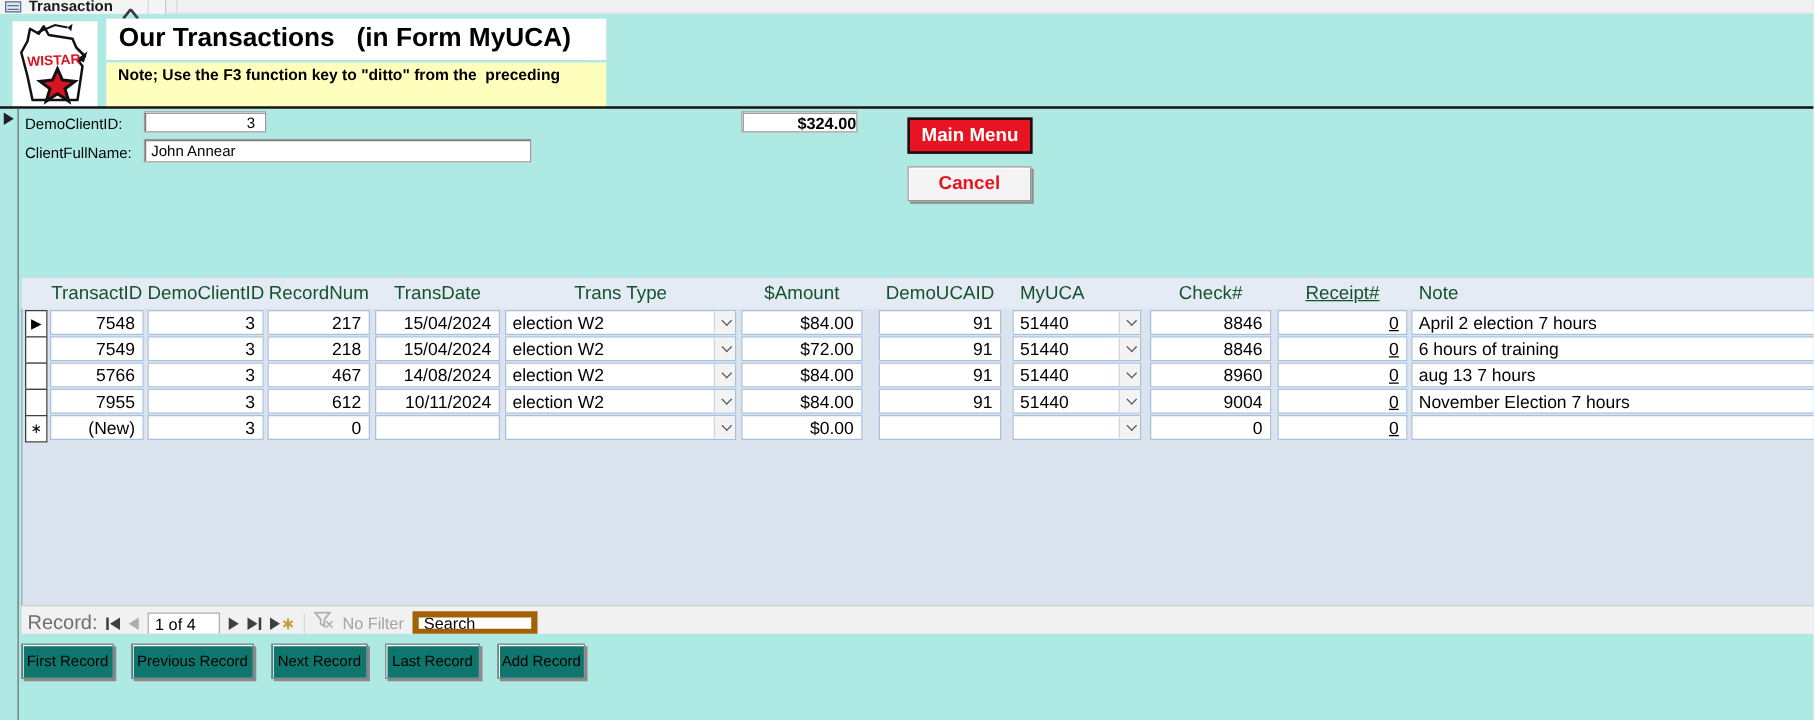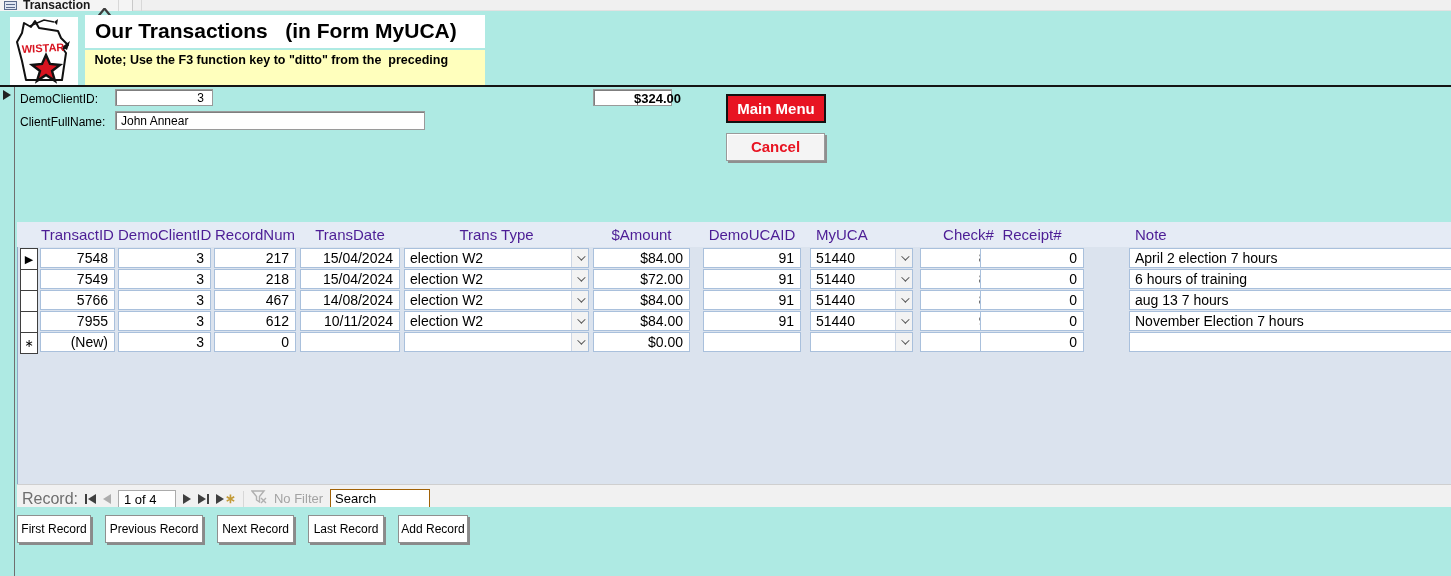--- a/index.html
+++ b/index.html
@@ -27,47 +27,47 @@
       border-top:5px solid transparent; border-bottom:5px solid transparent; border-left:8px solid #222; }
   .form-selector-line { position:absolute; left:14px; top:87px; width:1px; height:489px; background:#6f6f6f; }
 
   
   .field-label { position:absolute; font-size:12px; color:#000; white-space:nowrap; }
   .sunken { background:#fff; border:1px solid #9a9a9a;
       box-shadow:inset 1px 1px 0 #7f7f7f, inset -1px -1px 0 #fff; }
   .inbox { position:absolute; font-size:12px; color:#000; }
   #client-id-box { left:115px; top:89px; width:98px; height:17px; text-align:right; padding:1px 8px 0 0; }
   #client-name-box { left:115px; top:111px; width:310px; height:19px; text-align:left; padding:2px 0 0 5px; }
-  #total-box { left:593px; top:89px; width:79px; height:17px; text-align:right; font-weight:bold; font-size:13px; padding-top:1px;padding-left:40px; }
+  #total-box { left:593px; top:89px; width:93px; height:17px; text-align:right; font-weight:bold; font-size:13px; padding-top:1px;padding-left:40px; }
 
   .btn-mainmenu { position:absolute; left:726px; top:94px; width:100px; height:29px; background:#e81422;
       border:2px solid #111; color:#fff; font-size:15px; font-weight:bold; text-align:center; line-height:25px; cursor:pointer; }
   .btn-cancel { position:absolute; left:726px; top:133px; width:99px; height:28px; background:#f4f4f4;
       border:1px solid #9a9a9a; box-shadow:2px 2px 0 #8f8f8f, inset 1px 1px 0 #fff;
       color:#e81422; font-size:15px; font-weight:bold; text-align:center; line-height:26px; cursor:pointer; }
 
   
   .datasheet { position:absolute; left:17px; top:222px; width:1434px; height:285px; background:#dbe3ee;
       border-top:1px solid #8fa8c6; border-left:1px solid #8fa8c6; }
   .ds-headstrip { position:absolute; left:17px; top:222px; width:1434px; height:25px; background:#e5ebf5; }
-  .hc { position:absolute; top:226px; height:18px; font-size:15px; color:#4c1d95; text-align:center; white-space:nowrap; cursor:pointer; }
+  .hc { position:absolute; top:226px; height:18px; font-size:15px; color:#14532d; text-align:center; white-space:nowrap; cursor:pointer; }
   .hc.left { text-align:left; padding-left:6px; }
 
   
   .c-sel    { left:20px;   width:18px;  }
   .c-tid    { left:40px;   width:75px;  }
   .c-dcid   { left:118px;  width:93px;  }
   .c-rnum   { left:214px;  width:82px;  }
   .c-tdate  { left:300px;  width:100px; }
   .c-ttype  { left:404px;  width:185px; }
   .c-amt    { left:593px;  width:97px;  }
   .c-ducaid { left:703px;  width:98px;  }
   .c-myuca  { left:810px;  width:103px; }
   .c-chk    { left:920px;  width:97px;  }
-  .c-rcpt   { left:980px; width:104px; }
+  .c-rcpt   { left:1022px; width:104px;text-decoration:underline; }
   .c-note   { left:1129px; width:330px; }
 
   .ds-row { position:absolute; left:0; width:1451px; height:21px; }
   .cell { position:absolute; top:0; height:20px; background:#fff; border:1px solid #a9c0dc;
       font-size:14px; line-height:17px; color:#000; overflow:hidden; cursor:text; }
   .cell.num { text-align:right; padding:1px 6px 0 0; }
   .cell.txt { text-align:left; padding:1px 0 0 5px; }
   .cell.combo { display:flex; padding:0; }
   .combo .val { flex:1; padding:1px 0 0 5px; overflow:hidden; white-space:nowrap; }
   .combo .dd { width:17px; height:100%; background:#f3f3f3; border-left:1px solid #cdd6e4;
@@ -86,25 +86,25 @@
   .navbtn { display:inline-flex; align-items:center; gap:1px; cursor:pointer; }
   .tri-l { width:0; height:0; border-top:5px solid transparent; border-bottom:5px solid transparent; border-right:8px solid #3f3f3f; }
   .tri-r { width:0; height:0; border-top:5px solid transparent; border-bottom:5px solid transparent; border-left:8px solid #3f3f3f; }
   .tri-dis { border-right-color:#adadad; border-left-color:#adadad; }
   .navbar-bar { width:2px; height:10px; background:#3f3f3f; display:inline-block; }
   .rec-count { background:#fff; border:1px solid #ababab; font-size:13px; color:#000; width:58px; height:18px;
       text-align:left; padding:1px 0 0 5px; }
   .new-star { color:#c39b38; font-size:13px; font-weight:bold; line-height:10px; }
   .nav-sep { width:1px; height:16px; background:#d7d7d7; }
   .nofilter { font-size:13px; color:#a3a3a3; white-space:nowrap; }
-  .search-box { width:100px; height:19px; border:1px solid #a16207; background:#fff; font-size:13px;
+  .search-box { width:100px; height:19px; border:5px solid #a16207; background:#fff; font-size:13px;
       padding:0 0 0 4px; font-family:"Liberation Sans", sans-serif; color:#000; }
 
   
-  .fbtn { position:absolute; top:515px; height:28px; background:#ffffff; border:1px solid #8f8f8f;
+  .fbtn { position:absolute; top:515px; height:28px; background:#0f766e; border:1px solid #8f8f8f;
       box-shadow:2px 2px 0 #8a8a8a, inset 1px 1px 0 #fff; font-size:12px; color:#000;
       text-align:center; line-height:26px; cursor:pointer; white-space:nowrap; }
 </style>
 </head>
 <body>
 
 <div id="page">
 
   <div class="tabbar">
     <div class="tab">

